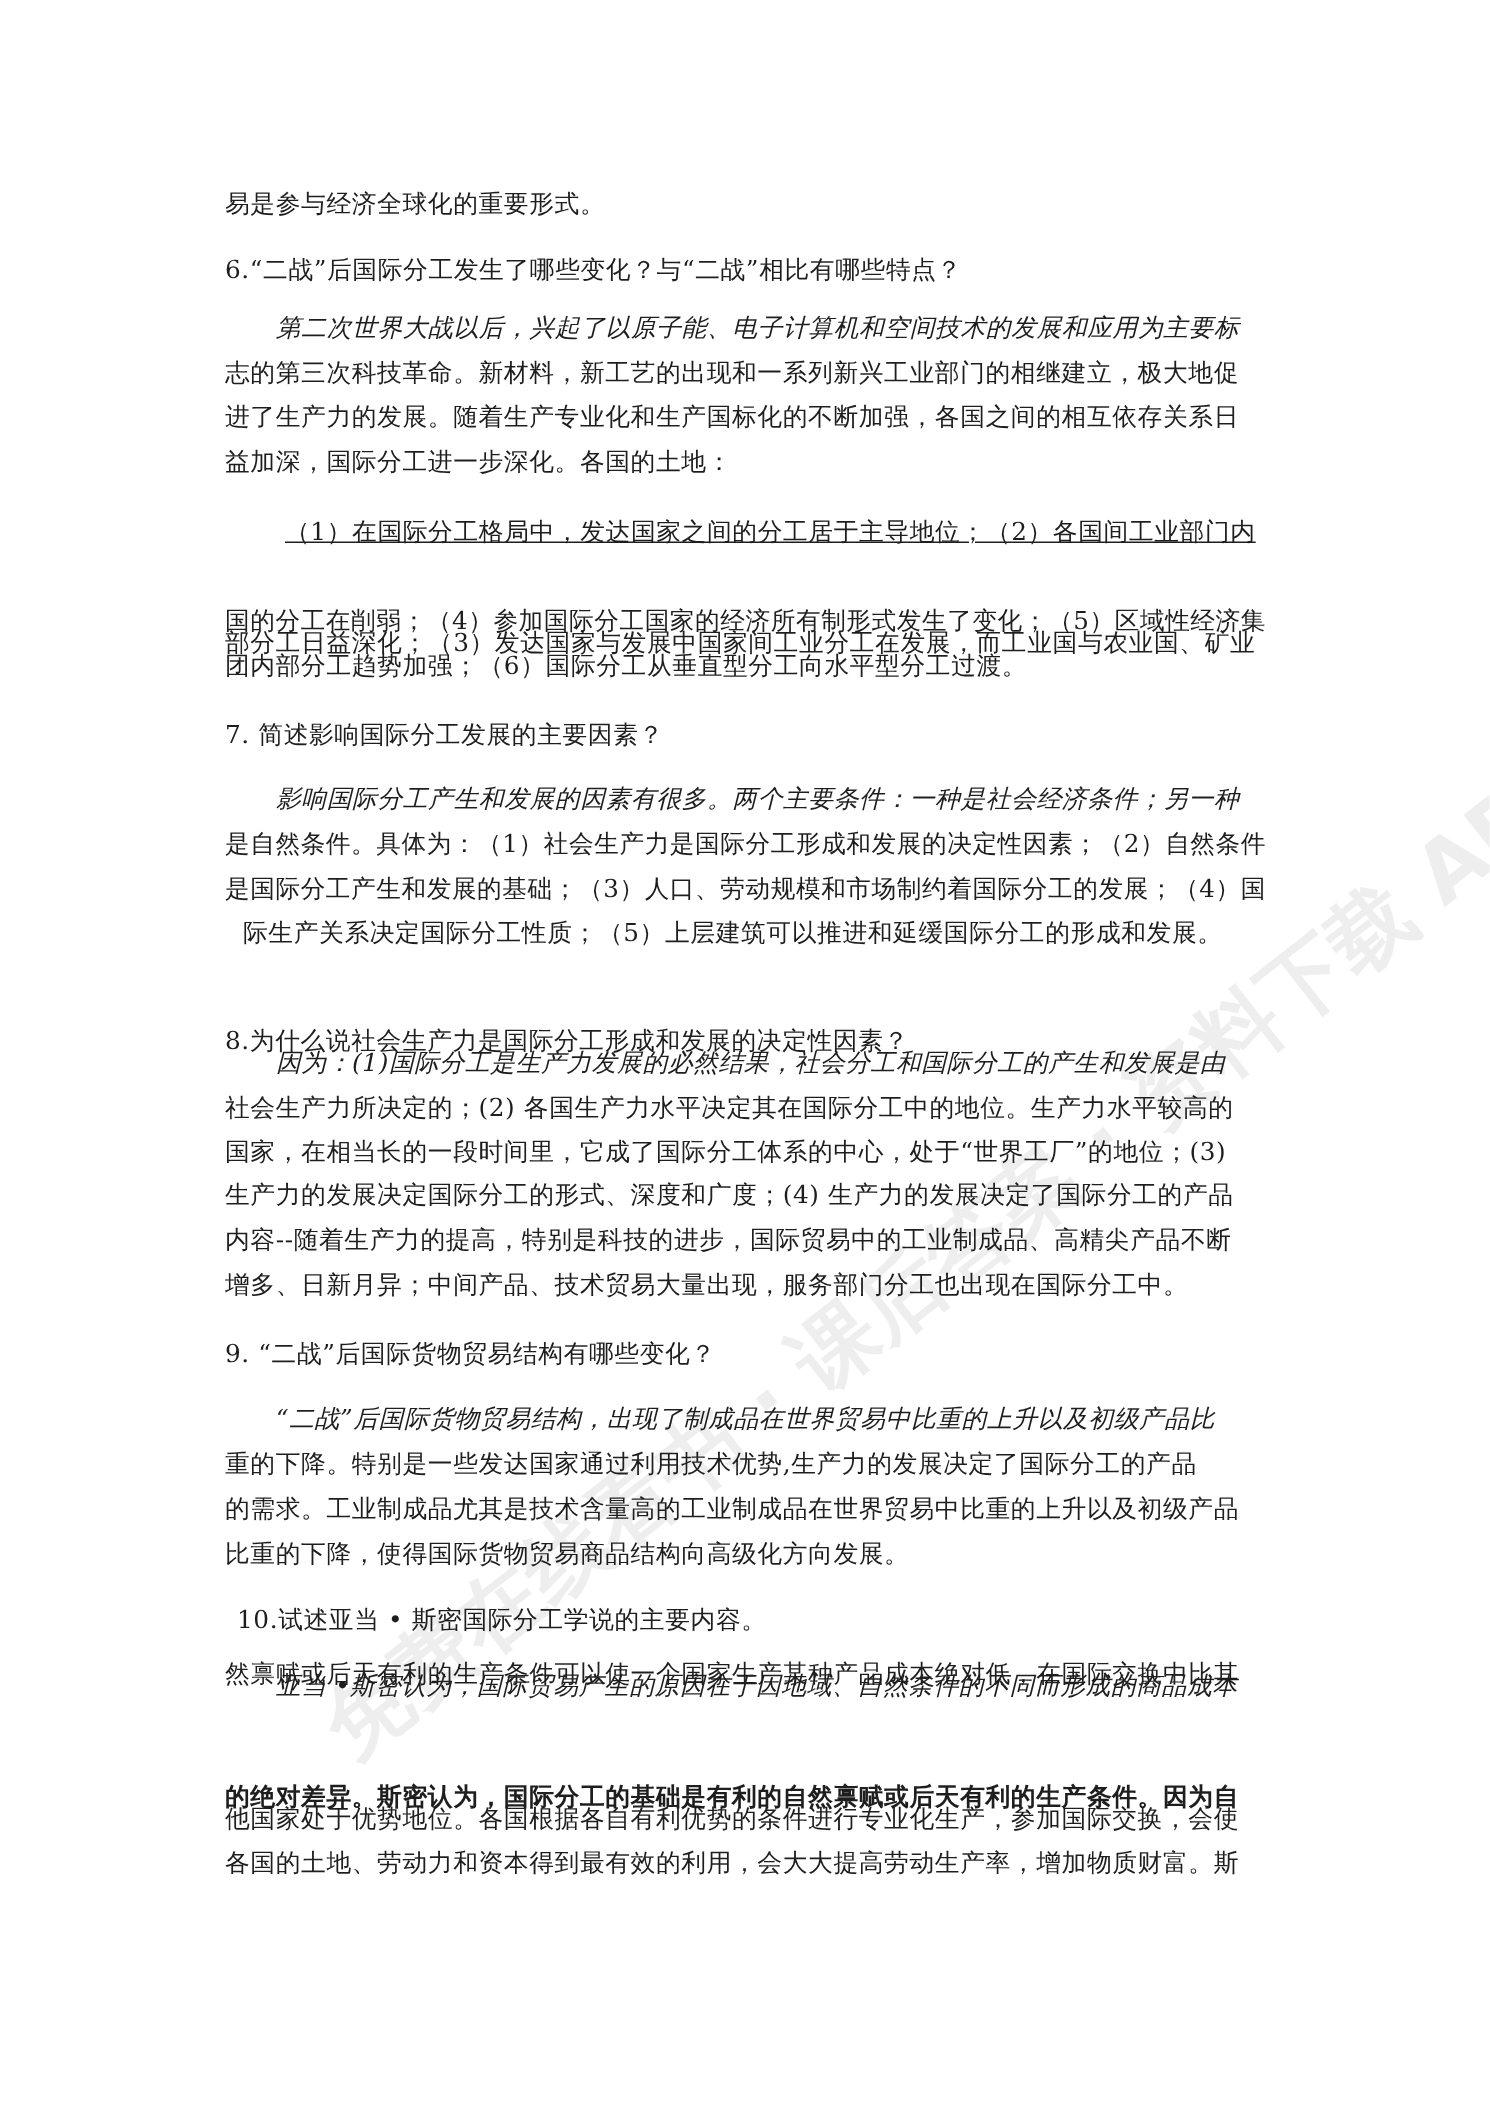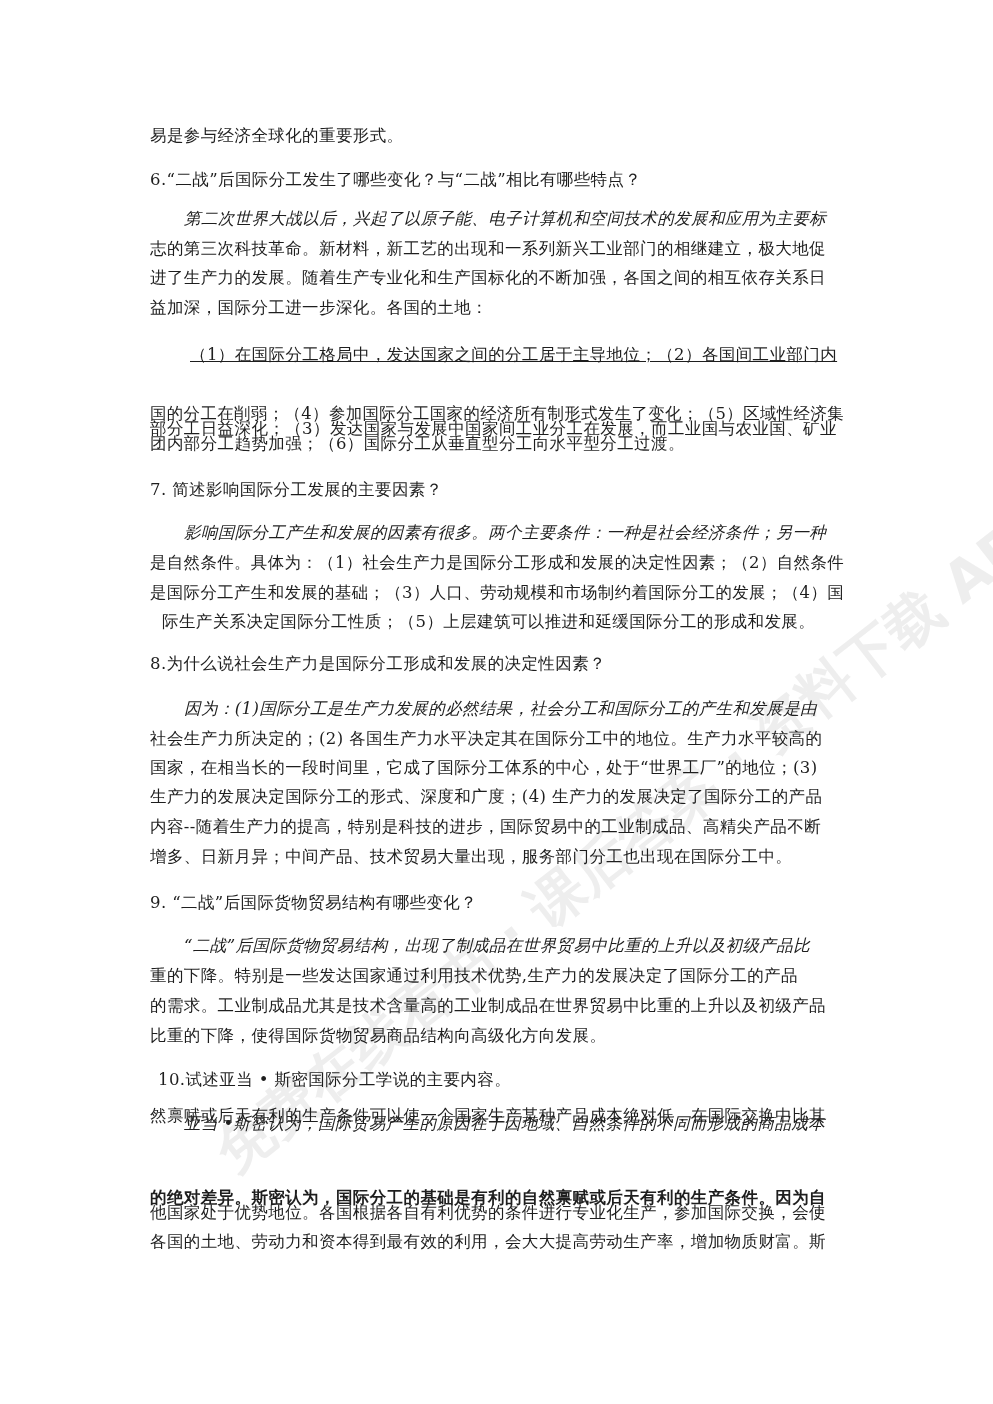--- a/index.html
+++ b/index.html
@@ -27,21 +27,21 @@
     <div class="line " style="top: 298px;">益加深，国际分工进一步深化。各国的土地：</div>
     <div class="line ind2" style="top: 345px; text-decoration: underline;">（1）在国际分工格局中，发达国家之间的分工居于主导地位；（2）各国间工业部门内</div>
     <div class="line " style="top: 373px; margin-top: 46px;">部分工日益深化；（3）发达国家与发展中国家间工业分工在发展，而工业国与农业国、矿业</div>
     <div class="line " style="top: 404px; transform: scaleX(0.994559); transform-origin: left top;">国的分工在削弱；（4）参加国际分工国家的经济所有制形式发生了变化；（5）区域性经济集</div>
     <div class="line " style="top: 434px;">团内部分工趋势加强；（6）国际分工从垂直型分工向水平型分工过渡。</div>
     <div class="line " style="top: 480px;">7. 简述影响国际分工发展的主要因素？</div>
     <div class="line ind" style="top: 523px;">影响国际分工产生和发展的因素有很多。两个主要条件：一种是社会经济条件；另一种</div>
     <div class="line " style="top: 553px; transform: scaleX(0.994559); transform-origin: left top;">是自然条件。具体为：（1）社会生产力是国际分工形成和发展的决定性因素；（2）自然条件</div>
     <div class="line " style="top: 583px; transform: scaleX(0.994559); transform-origin: left top;">是国际分工产生和发展的基础；（3）人口、劳动规模和市场制约着国际分工的发展；（4）国</div>
     <div class="line " style="top: 612px; margin-left: 12px;">际生产关系决定国际分工性质；（5）上层建筑可以推进和延缓国际分工的形成和发展。</div>
-    <div class="line " style="top: 654px;">8.为什么说社会生产力是国际分工形成和发展的决定性因素？</div>
+    <div class="line " style="top: 684px;">8.为什么说社会生产力是国际分工形成和发展的决定性因素？</div>
     <div class="line ind" style="top: 699px;">因为：(1)国际分工是生产力发展的必然结果，社会分工和国际分工的产生和发展是由</div>
     <div class="line " style="top: 729px;">社会生产力所决定的；(2) 各国生产力水平决定其在国际分工中的地位。生产力水平较高的</div>
     <div class="line " style="top: 758px;">国家，在相当长的一段时间里，它成了国际分工体系的中心，处于“世界工厂”的地位；(3)</div>
     <div class="line " style="top: 787px;">生产力的发展决定国际分工的形式、深度和广度；(4) 生产力的发展决定了国际分工的产品</div>
     <div class="line " style="top: 817px;">内容--随着生产力的提高，特别是科技的进步，国际贸易中的工业制成品、高精尖产品不断</div>
     <div class="line " style="top: 847px;">增多、日新月异；中间产品、技术贸易大量出现，服务部门分工也出现在国际分工中。</div>
     <div class="line " style="top: 893px;">9. “二战”后国际货物贸易结构有哪些变化？</div>
     <div class="line ind" style="top: 936px;">“二战”后国际货物贸易结构，出现了制成品在世界贸易中比重的上升以及初级产品比</div>
     <div class="line " style="top: 966px;">重的下降。特别是一些发达国家通过利用技术优势,生产力的发展决定了国际分工的产品</div>
     <div class="line " style="top: 996px;">的需求。工业制成品尤其是技术含量高的工业制成品在世界贸易中比重的上升以及初级产品</div>

